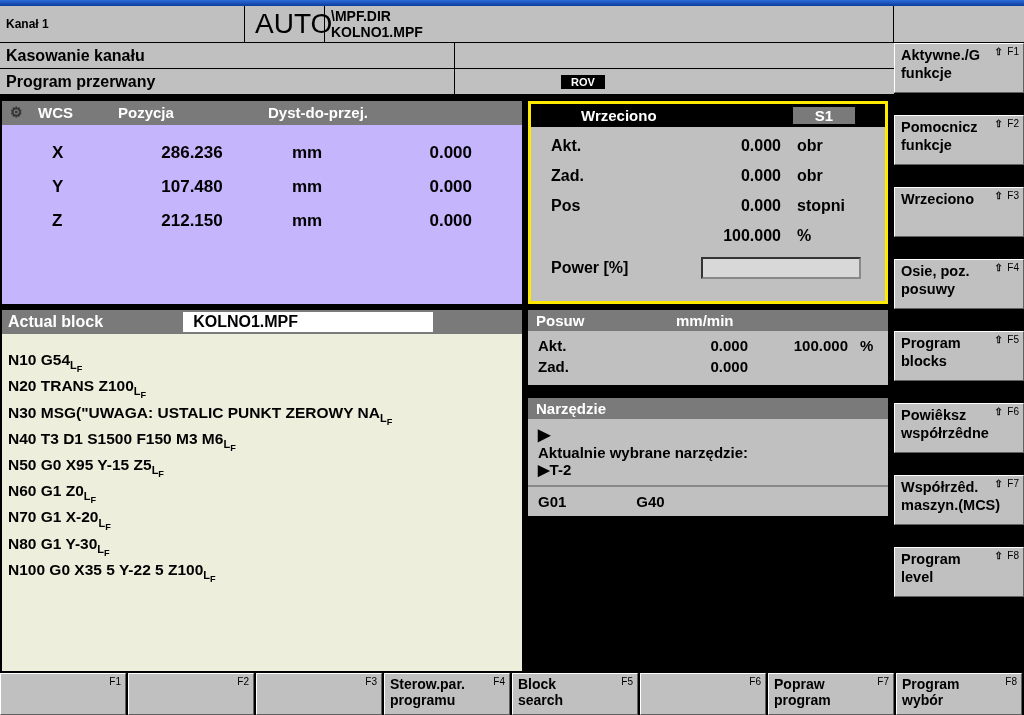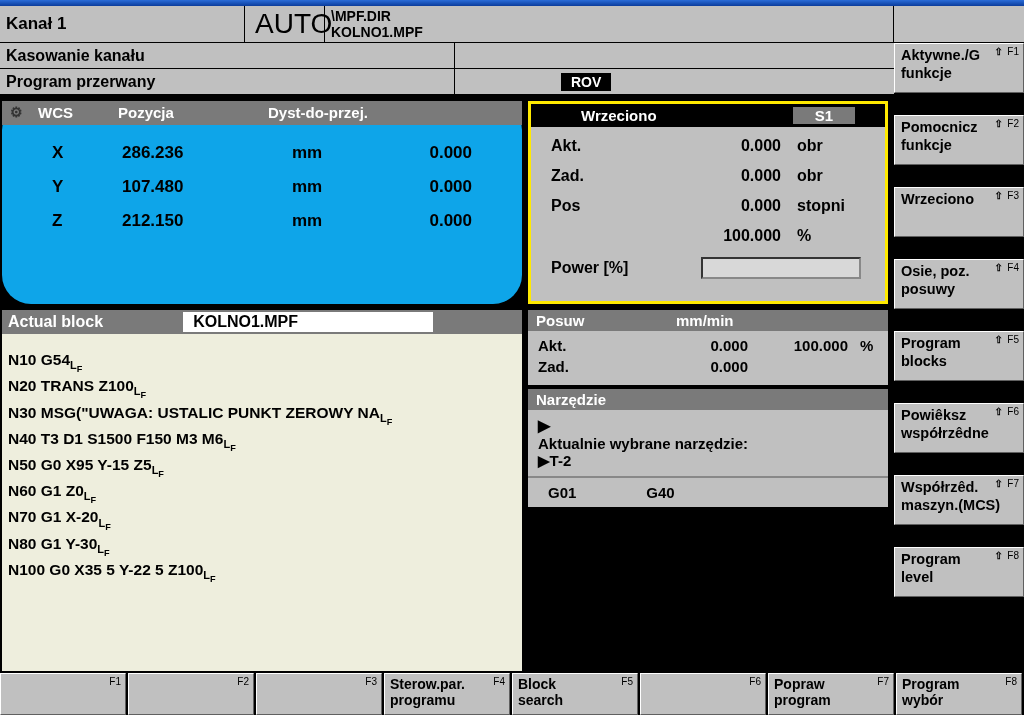--- a/index.html
+++ b/index.html
@@ -76,21 +76,21 @@
     display: flex;
     align-items: center;
     padding-left: 106px;
     height: 26px;
   }
   .rov-badge {
     background: #000;
     color: #fff;
     font-weight: bold;
     padding: 1px 10px;
-    font-size: 14px;
+    font-size: 11px;
   }
   
   .right-softkeys {
     grid-column: 2 / 3;
     grid-row: 2 / 4;
     display: flex;
     flex-direction: column;
     background: #000;
     padding-top: 0;
   }
@@ -128,38 +128,37 @@
     grid-row: 3 / 4;
     display: grid;
     grid-template-columns: 520px 1fr;
     grid-template-rows: auto 1fr;
     gap: 6px;
     padding: 6px 6px 2px 2px;
     background: #000;
   }
   
   .axis-panel {
-    background: #0ea5e9;
-    border-radius: 29px;
+    background: #c4b5fd;
   }
   .axis-header {
     background: #7a7a7a;
     color: #fff;
     font-weight: bold;
     display: flex;
     padding: 3px 8px;
     font-size: 15px;
   }
   .axis-header .c1 { width: 80px; }
   .axis-header .c2 { width: 150px; }
   .axis-header .c3 { flex:1; text-align: left; padding-right: 12px;}
   .axis-body { padding: 18px 20px; font-size: 17px; font-weight: bold; }
   .axis-row { display: flex; margin-bottom: 14px; }
   .axis-row .a1 { width: 100px; padding-left: 30px;}
-  .axis-row .a2 { width: 140px; text-align: left;}
+  .axis-row .a2 { width: 140px; text-align: center;}
   .axis-row .a3 { width: 70px; padding-left: 30px;}
   .axis-row .a4 { flex:1; text-align: right; padding-right: 30px;}
   
   .spindle-panel {
     border: 3px solid #ffea00;
     background: #c0c0c0;
   }
   .spindle-header {
     background: #000;
     color: #fff;
@@ -210,40 +209,40 @@
   .prog-body {
     padding: 16px 6px;
     font-weight: bold;
     font-size: 15.5px;
     line-height: 1.3;
     overflow: hidden;
   }
   .prog-body .line { white-space: nowrap; }
   .lf { font-size: 11px; vertical-align: sub; font-weight: bold;}
   
-  .right-stack { display: flex; flex-direction: column; gap: 4px;}
+  .right-stack { display: flex; flex-direction: column; gap: 13px;}
   .feed-panel, .tool-top, .gcode-panel {
     background: #c0c0c0;
   }
   .sub-header {
     background: #7a7a7a;
     color: #fff;
     font-weight: bold;
     padding: 2px 8px;
     font-size: 15px;
     display:flex;
   }
   .sub-header .sh-l { flex: 0 0 140px;}
   .feed-body { padding: 6px 10px; font-weight: bold; font-size: 15px;}
   .feed-row { display:flex; margin-bottom: 4px;}
   .feed-row .l{ width:110px;} .feed-row .v{width:100px;text-align:right;}
   .feed-row .v2{width:100px;text-align:right;} .feed-row .u{padding-left:12px;}
   .tool-body { padding: 6px 10px; font-weight: bold; font-size: 15px;}
   .tool-body .play { font-size: 16px; }
-  .gcode-body { padding: 6px 20px; font-weight: bold; font-size: 15px; border-top:2px solid #888; display:flex; gap:70px;}
+  .gcode-body { padding: 6px 10px; font-weight: bold; font-size: 15px; border-top:2px solid #888; display:flex; gap:70px;}
   
   .bottom-softkeys {
     grid-column: 1 / 3;
     grid-row: 4 / 5;
     display: flex;
     background: #000;
     height: 42px;
   }
   .hsoftkey {
     flex: 1;
@@ -275,21 +274,21 @@
   }
 </style>
 </head>
 <body>
 
 <div class="titlebar"></div>
 
 <div class="main-grid">
 
   <div class="top-header">
-    <div class="cell" style="width:245px;font-weight:bold;font-size:17px;">Kanał 1</div>
+    <div class="cell" style="width:245px;font-weight:bold;font-size:12px;">Kanał 1</div>
     <div class="cell mode" style="width:80px;">AUTO</div>
     <div class="cell path">
       <div>\MPF.DIR</div>
       <div>KOLNO1.MPF</div>
     </div>
     <div class="cell right-gap"></div>
   </div>
 
   <div class="sec-header">
     <div class="sec-cell">Kasowanie kanału</div>

